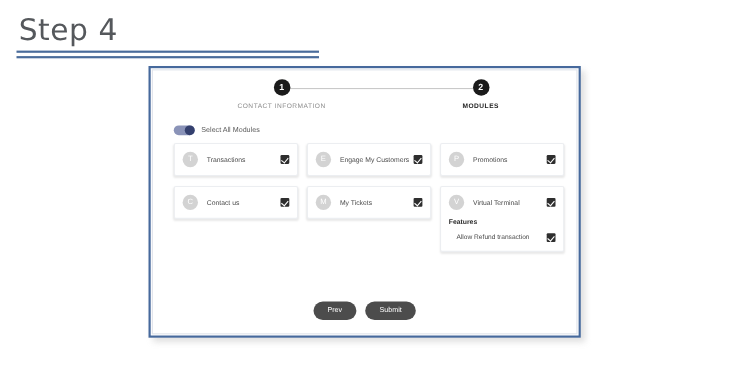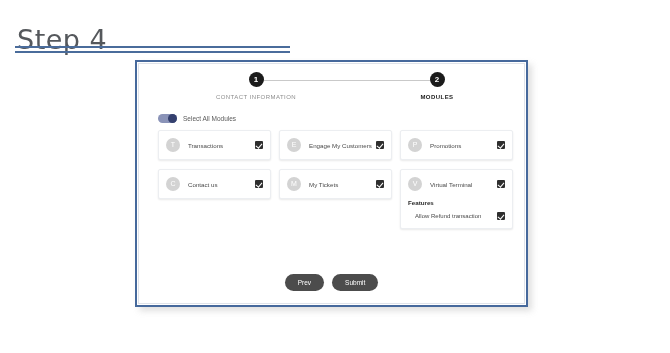--- a/index.html
+++ b/index.html
@@ -19,21 +19,20 @@
   
   .slide-title {
     position: absolute;
     left: 17px;
     top: 12px;
     font-size: 27px;
     font-weight: 400;
     letter-spacing: 0.5px;
     color: #55585c;
     font-family: "DejaVu Sans", sans-serif;
-    margin-top: 12px;
   }
   .title-rules {
     position: absolute;
     left: 15px;
     top: 46px;
     width: 275px;
     height: 9px;
   }
   .title-rules .rule {
     position: absolute;

